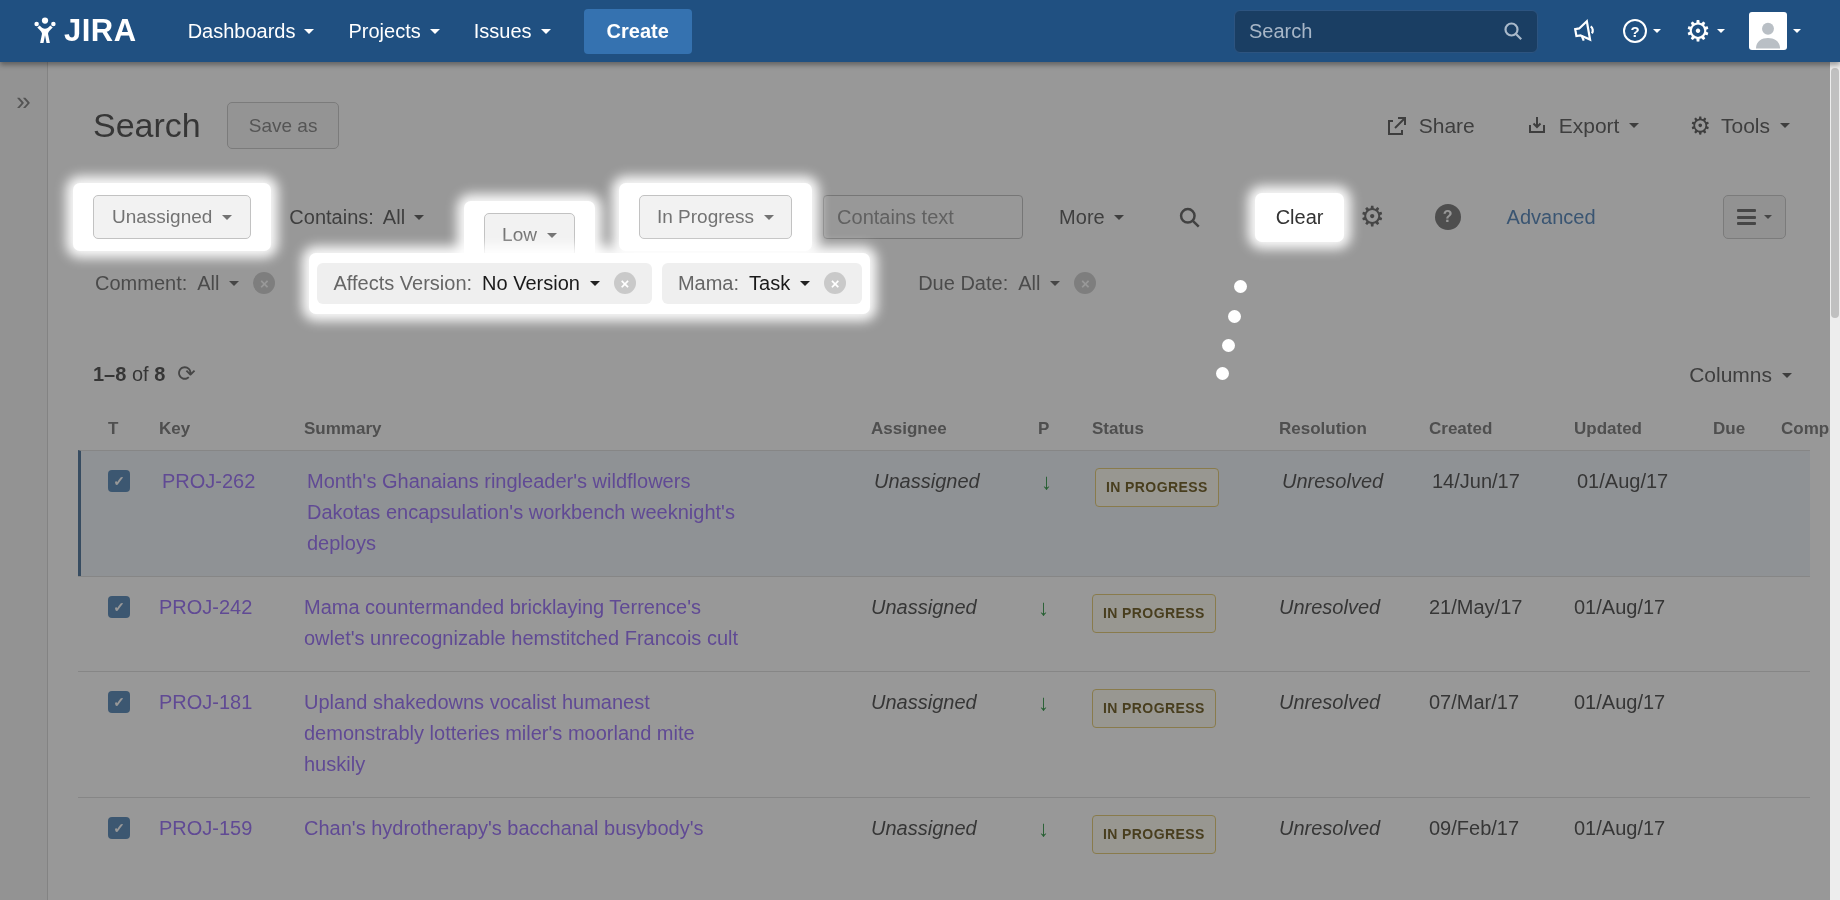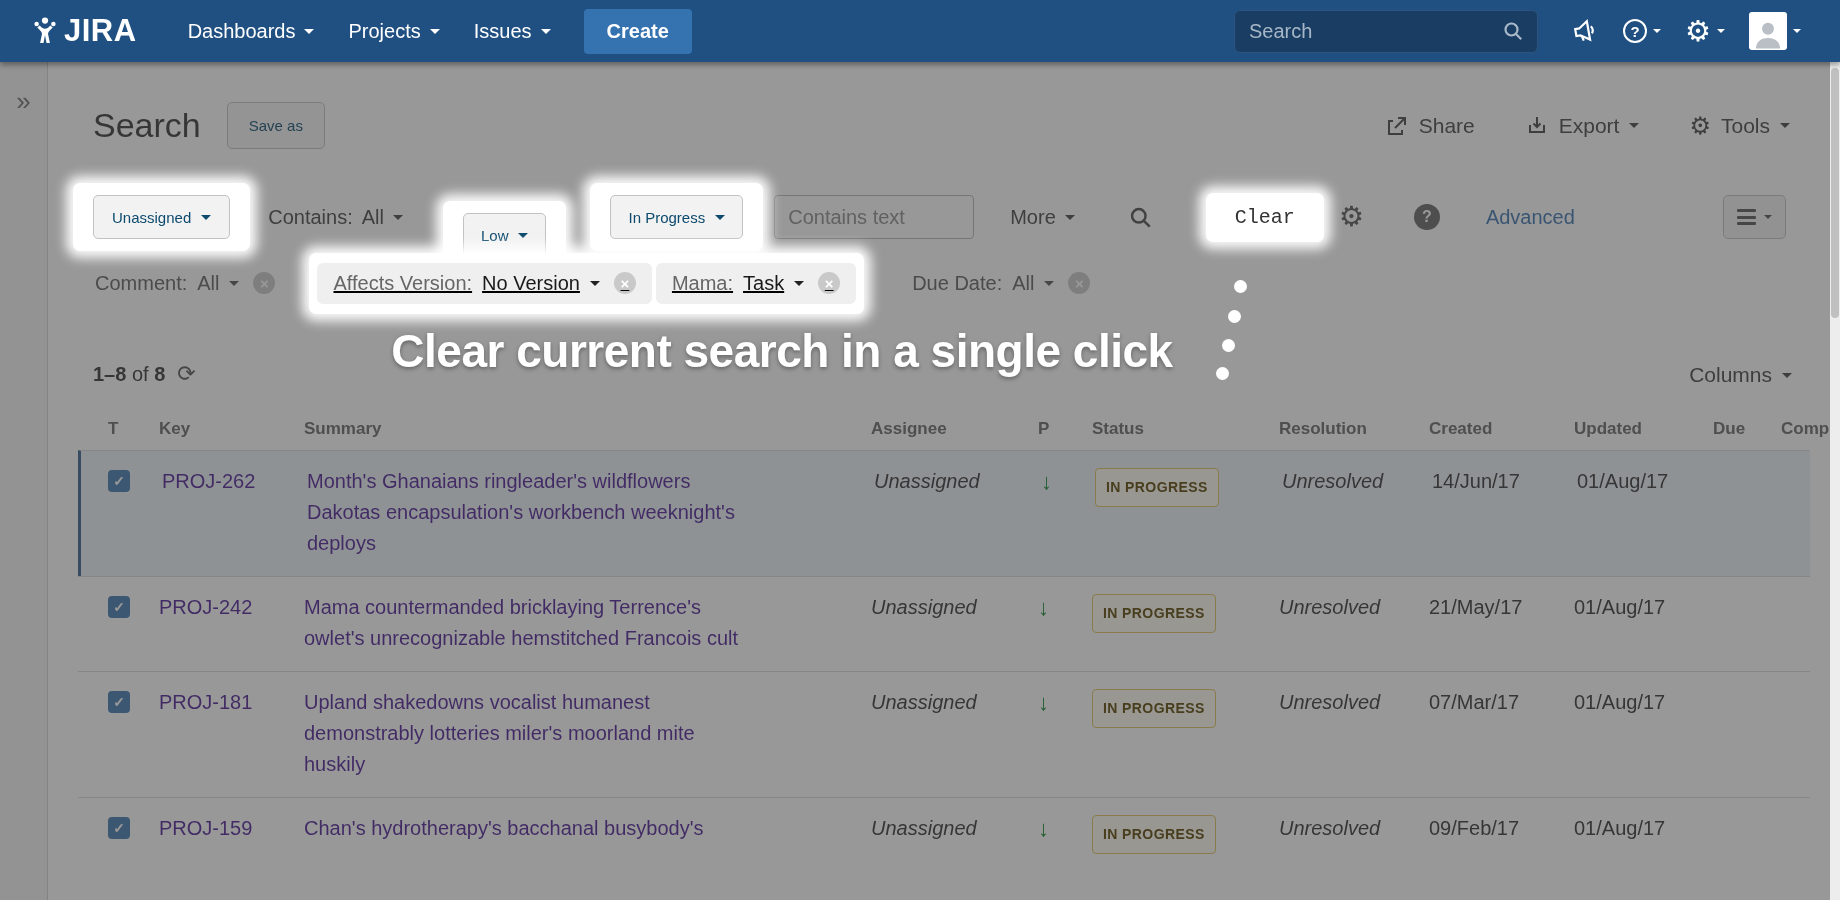--- a/index.html
+++ b/index.html
@@ -43,61 +43,61 @@
                    background:#f4f4f4; border-right:1px solid #d4d4d4; }
   .expand-chevrons { display:block; text-align:center; margin-top:26px; font-size:26px;
                      color:#707070; cursor:pointer; line-height:1; }
 
   .main { margin-left:48px; padding:0 30px; position:relative; height:100%; }
 
   
   .page-header { display:flex; align-items:center; padding-top:40px; }
   .page-title { font-size:34px; color:#333; font-weight:normal; margin-left:15px; }
   .btn { display:inline-flex; align-items:center; gap:10px; background:#f2f2f2;
-         border:1px solid #c2c2c2; border-radius:5px; color:#0c4a6e; font-size:15px;
+         border:1px solid #c2c2c2; border-radius:5px; color:#737373; font-size:19px;
          height:44px; padding:0 17px; cursor:pointer; font-family:inherit; }
   .saveas-btn { margin-left:26px; height:47px; padding:0 21px; background:#f7f7f7; }
   .header-actions { margin-left:auto; display:flex; align-items:center; gap:50px;
                     color:#444; font-size:21px; margin-right:20px; }
   .action-item { display:flex; align-items:center; gap:10px; cursor:pointer; }
   .action-item .caret { color:#444; }
   .tools-gear { font-size:24px; line-height:1; color:#444; }
 
   
   .filter-row1 { display:flex; align-items:center; margin-top:46px; height:44px; }
   .spot { position:relative; z-index:60; background:#fff; border-radius:7px;
           box-shadow:0 0 12px 7px rgba(255,255,255,0.95); }
   .spot-pad { padding:12px 20px; margin:-12px -20px; display:inline-flex; align-items:center; }
   .text-dd { display:inline-flex; align-items:center; gap:9px; color:#454545; font-size:20px; cursor:pointer; }
   .text-dd .caret { color:#454545; }
   .contains-input { width:200px; height:44px; border:1px solid #b9b9b9; border-radius:4px;
                     background:#fff; font-size:20px; color:#333; padding:0 13px; font-family:inherit; }
   .contains-input::placeholder { color:#8c8c8c; }
   .icon-btn { display:inline-flex; align-items:center; justify-content:center; cursor:pointer; color:#4a4a4a; }
-  .clear-spot { padding:13px 29px; margin:-13px -29px;font-family:Liberation Mono, monospace; }
+  .clear-spot { padding:13px 21px; margin:-13px -29px; }
   .clear-label { font-size:20px; color:#333; cursor:pointer; }
   .filter-gear { font-size:28px; color:#555; line-height:1; }
   .q-circle { width:26px; height:26px; border-radius:50%; background:#646464; color:#fff;
               display:inline-flex; align-items:center; justify-content:center;
               font-size:16px; font-weight:bold; }
   .advanced-link { color:#3b73af; font-size:20px; cursor:pointer; text-decoration:none; }
   .views-btn { margin-left:auto; margin-right:24px; height:44px; padding:0 13px; gap:8px; }
   .hamburger { display:inline-block; width:19px; }
   .hamburger span { display:block; height:3px; background:#555; margin:3.5px 0; border-radius:1px; }
 
   
   .filter-row2 { display:flex; align-items:center; margin-top:22px; height:44px; }
   .chip { display:inline-flex; align-items:center; gap:10px; font-size:20px; color:#5e5e5e;
           cursor:pointer; }
   .chip .value { color:#5e5e5e; }
   .chip .caret { color:#555; }
   .chip-remove { width:22px; height:22px; border-radius:50%; background:#c9c9c9; color:#fff;
                  font-size:15px; font-weight:bold; display:inline-flex; align-items:center;
                  justify-content:center; margin-left:4px; cursor:pointer; line-height:1; }
-  .chips-spot { padding:10px 8px; margin:-10px -8px; display:inline-flex; gap:4px;text-decoration:underline; }
+  .chips-spot { padding:10px 8px; margin:-10px -8px; display:inline-flex; gap:10px; }
   .chip-boxed { background:#efefef; border-radius:6px; padding:9px 16px; }
   .chip-boxed .label { color:#666; }
   .chip-boxed .value { color:#1a1a1a; }
   .chip-boxed .caret { color:#222; }
 
   
   .callout-dot { position:absolute; width:13px; height:13px; border-radius:50%; background:#fff; z-index:70; }
   .callout-text { position:absolute; top:262px; left:782px; transform:translateX(-50%);
                   z-index:70; color:#fff; font-size:46px; font-weight:bold; letter-spacing:-0.5px;
                   white-space:nowrap; text-shadow:0 2px 4px rgba(0,0,0,0.35); }
@@ -118,21 +118,21 @@
   .thead > div { padding-left:0; }
   .thead .c0 { padding-left:30px; }
   .trow { border-top:1px solid #d9d9d9; padding:15px 0 17px 0; }
   .trow.selected { border-left:3px solid #36618c; background:#edf2f8; }
   .trow.selected .c0 { padding-left:27px; }
   .trow .c0 { padding-left:30px; }
   .task-icon { width:22px; height:22px; background:#3f78ad; border-radius:4px; color:#fff;
                font-size:14px; font-weight:bold; display:flex; align-items:center;
                justify-content:center; margin-top:4px; cursor:pointer; }
   .cell { font-size:20px; line-height:31px; color:#333; }
-  .cell a { color:#4c1d95; text-decoration:none; cursor:pointer; }
+  .cell a { color:#8b5cf6; text-decoration:none; cursor:pointer; }
   .cell-summary span { display:inline-block; max-width:455px; }
   .cell-assignee, .cell-resolution { font-style:italic; }
   .prio-arrow { color:#14892c; font-weight:bold; font-size:22px; cursor:default; }
   .lozenge { display:inline-block; font-size:14px; font-weight:bold; letter-spacing:0.4px;
              color:#594300; background:#fffcf0; border:1px solid #dfc361; border-radius:4px;
              padding:3px 10px; margin-top:2px; white-space:nowrap; }
 
   
   .scrollbar { position:absolute; right:0; top:0; width:10px; height:100%;
                background:#ededed; z-index:80; }
@@ -424,18 +424,17 @@
 </div>
     </div>
 
   </div>
 
   <div class="overlay"></div>
   <div class="callout-dot" style="left:1234px; top:218px;"></div>
   <div class="callout-dot" style="left:1228px; top:248px;"></div>
   <div class="callout-dot" style="left:1222px; top:277px;"></div>
   <div class="callout-dot" style="left:1216px; top:305px;"></div>
-  <div class="callout-text">Clear current search in a single click</div>
 
   <div class="scrollbar">
     <div class="scroll-thumb"></div>
   </div>
 </div>
 
 </body></html>

